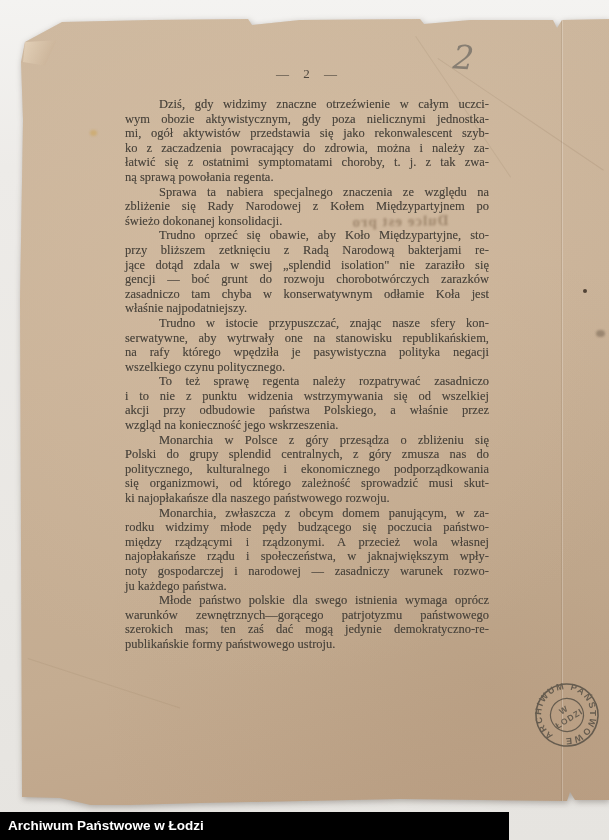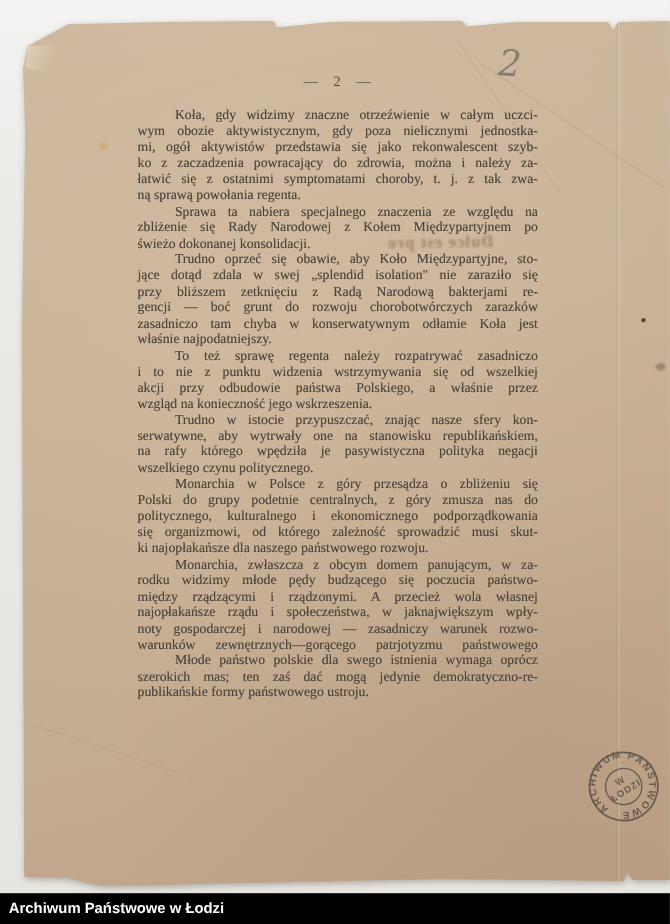--- a/index.html
+++ b/index.html
@@ -57,21 +57,21 @@
 
   .bleed{position:absolute;left:326px;top:213px;width:148px;height:20px;
     font-weight:bold;font-size:15px;letter-spacing:1px;color:rgba(120,95,70,.55);
     transform:scaleX(-1) rotate(1deg);filter:blur(.8px);text-align:center;}
 
   .stamp{position:absolute;left:530px;top:678px;transform:rotate(-32deg);opacity:.82;}
   .stamp text{fill:#544e44;font-family:"Liberation Sans",sans-serif;}
   .ring-text{font-size:9px;letter-spacing:1.6px;font-weight:bold;}
   .center-text{font-size:8.5px;letter-spacing:1px;font-weight:bold;text-anchor:middle;}
 
-  .caption-bar{position:absolute;left:0;top:812px;width:609px;height:28px;background:#000;}
+  .caption-bar{position:absolute;left:0;top:812px;width:509px;height:28px;background:#000;}
   .caption-text{position:absolute;left:8px;top:0;height:28px;line-height:28px;color:#fff;
     font-family:"Liberation Sans",sans-serif;font-weight:bold;font-size:13.5px;}
 </style>
 </head>
 <body>
 
 <div class="canvas">
 
   <div class="paper-wrap">
     <div class="paper">
@@ -88,69 +88,70 @@
   </div>
 
   <div class="pagenum">— 2 —</div>
 
   <div class="handnum">2</div>
 
   <div class="bleed">Dulce est pro</div>
 
   <div class="text-block">
       <div>
-        <div class="line indent">Koła, gdy widzimy znaczne otrzeźwienie w całym uczci-</div>
+        <div class="line indent">Dziś, gdy widzimy znaczne otrzeźwienie w całym uczci-</div>
         <div class="line">wym obozie aktywistycznym, gdy poza nielicznymi jednostka-</div>
         <div class="line">mi, ogół aktywistów przedstawia się jako rekonwalescent szyb-</div>
         <div class="line">ko z zaczadzenia powracający do zdrowia, można i należy za-</div>
         <div class="line">łatwić się z ostatnimi symptomatami choroby, t. j. z tak zwa-</div>
         <div class="line last">ną sprawą powołania regenta.</div>
       </div>
       <div>
         <div class="line indent">Sprawa ta nabiera specjalnego znaczenia ze względu na</div>
         <div class="line">zbliżenie się Rady Narodowej z Kołem Międzypartyjnem po</div>
         <div class="line last">świeżo dokonanej konsolidacji.</div>
       </div>
       <div>
         <div class="line indent">Trudno oprzeć się obawie, aby Koło Międzypartyjne, sto-</div>
+        <div class="line">przy bliższem zetknięciu z Radą Narodową bakterjami re-</div>
         <div class="line">jące dotąd zdala w swej „splendid isolation" nie zaraziło się</div>
-        <div class="line">przy bliższem zetknięciu z Radą Narodową bakterjami re-</div>
         <div class="line">gencji — boć grunt do rozwoju chorobotwórczych zarazków</div>
         <div class="line">zasadniczo tam chyba w konserwatywnym odłamie Koła jest</div>
         <div class="line last">właśnie najpodatniejszy.</div>
+      </div>
+      <div>
+        <div class="line indent">Trudno w istocie przypuszczać, znając nasze sfery kon-</div>
+        <div class="line">serwatywne, aby wytrwały one na stanowisku republikańskiem,</div>
+        <div class="line">na rafy którego wpędziła je pasywistyczna polityka negacji</div>
+        <div class="line last">wszelkiego czynu politycznego.</div>
       </div>
       <div>
         <div class="line indent">To też sprawę regenta należy rozpatrywać zasadniczo</div>
         <div class="line">i to nie z punktu widzenia wstrzymywania się od wszelkiej</div>
         <div class="line">akcji przy odbudowie państwa Polskiego, a właśnie przez</div>
         <div class="line last">wzgląd na konieczność jego wskrzeszenia.</div>
       </div>
       <div>
-        <div class="line indent">Trudno w istocie przypuszczać, znając nasze sfery kon-</div>
-        <div class="line">serwatywne, aby wytrwały one na stanowisku republikańskiem,</div>
-        <div class="line">na rafy którego wpędziła je pasywistyczna polityka negacji</div>
-        <div class="line last">wszelkiego czynu politycznego.</div>
-      </div>
-      <div>
         <div class="line indent">Monarchia w Polsce z góry przesądza o zbliżeniu się</div>
-        <div class="line">Polski do grupy podetnie centralnych, z góry zmusza nas do</div>
+        <div class="line">Polski do grupy splendid centralnych, z góry zmusza nas do</div>
         <div class="line">politycznego, kulturalnego i ekonomicznego podporządkowania</div>
         <div class="line">się organizmowi, od którego zależność sprowadzić musi skut-</div>
         <div class="line last">ki najopłakańsze dla naszego państwowego rozwoju.</div>
       </div>
       <div>
         <div class="line indent">Monarchia, zwłaszcza z obcym domem panującym, w za-</div>
         <div class="line">rodku widzimy młode pędy budzącego się poczucia państwo-</div>
         <div class="line">między rządzącymi i rządzonymi.  A przecież wola własnej</div>
         <div class="line">najopłakańsze rządu i społeczeństwa, w jaknajwiększym wpły-</div>
         <div class="line">noty gospodarczej i narodowej — zasadniczy warunek rozwo-</div>
+        <div class="line last">ju każdego państwa.</div>
       </div>
       <div>
+        <div class="line indent">Młode państwo polskie dla swego istnienia wymaga oprócz</div>
         <div class="line">warunków zewnętrznych—gorącego patrjotyzmu państwowego</div>
-        <div class="line indent">Młode państwo polskie dla swego istnienia wymaga oprócz</div>
         <div class="line">szerokich mas; ten zaś dać mogą jedynie demokratyczno-re-</div>
         <div class="line last">publikańskie formy państwowego ustroju.</div>
       </div>
     </div>
 
   <svg class="stamp" width="74" height="74" viewBox="0 0 74 74">
     <defs>
       <path id="ringpath" d="M 16 48.5 A 24.5 24.5 0 1 1 16.6 49.4"></path>
     </defs>
     <circle cx="37" cy="37" r="31" fill="none" stroke="#544e44" stroke-width="1.6"></circle>

